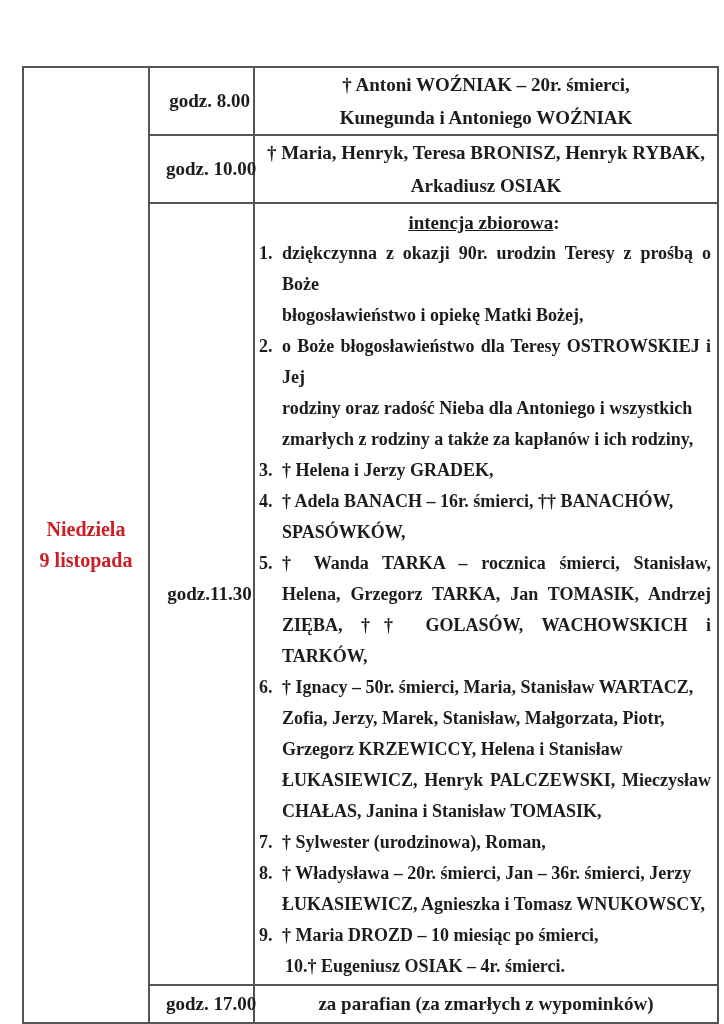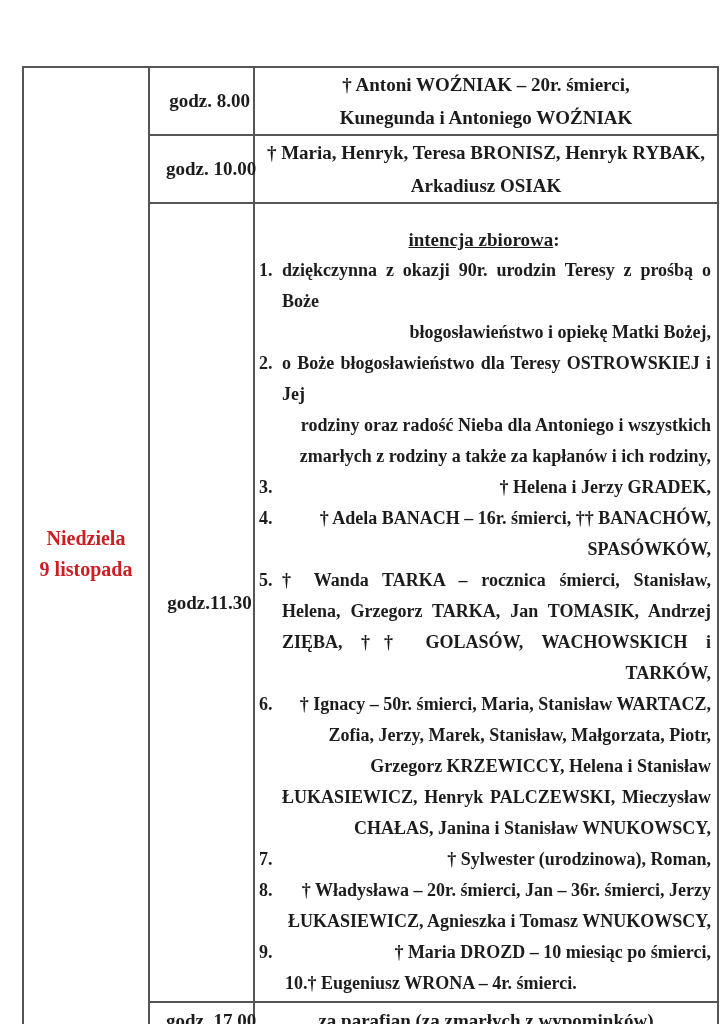--- a/index.html
+++ b/index.html
@@ -49,41 +49,41 @@
     text-align:center;
     font-size:19px;
     line-height:33px;
   }
   tr.r1{height:67px;}
   tr.r2{height:66px;}
   tr.r4{height:38px;}
   tr.r4 td.int-center{line-height:30px;margin-top:34px;}
   td.list-cell{
     vertical-align:top;
-    padding:20px 6px 2px 2px;
+    padding:3px 6px 2px 2px;
     font-size:18px;
   }
   .col-header{
     text-align:center;
     line-height:31px;
     font-size:19px;
   }
   .col-header .u{text-decoration:underline;}
   .item{
     position:relative;
     padding-left:25px;
   }
   .num{
     position:absolute;
     left:2px;top:0;
     line-height:31px;
   }
   .ln{
     line-height:31px;
-    text-align:right;
+    text-align:left;
   }
   .ln.jf{
     text-align:justify;
     text-align-last:justify;
   }
   .item-tight{padding-left:0;}
   .item-tight .num{position:static;line-height:31px;margin-left:28px;}
   .item-tight .ln{display:inline;}
 </style>
 </head>
@@ -152,40 +152,40 @@
           <div class="ln jf">ZIĘBA, †† GOLASÓW, WACHOWSKICH i</div>
           <div class="ln">TARKÓW,</div>
         </div>
 
         <div class="item">
           <span class="num">6.</span>
           <div class="ln">† Ignacy – 50r. śmierci, Maria, Stanisław WARTACZ,</div>
           <div class="ln">Zofia, Jerzy, Marek, Stanisław, Małgorzata, Piotr,</div>
           <div class="ln">Grzegorz KRZEWICCY, Helena i Stanisław</div>
           <div class="ln jf">ŁUKASIEWICZ, Henryk PALCZEWSKI, Mieczysław</div>
-          <div class="ln">CHAŁAS, Janina i Stanisław WNUKOWSCY,</div>
+          <div class="ln">CHAŁAS, Janina i Stanisław TOMASIK,</div>
         </div>
 
         <div class="item">
           <span class="num">7.</span>
           <div class="ln">† Sylwester (urodzinowa), Roman,</div>
         </div>
 
         <div class="item">
           <span class="num">8.</span>
           <div class="ln">† Władysława – 20r. śmierci, Jan – 36r. śmierci, Jerzy</div>
           <div class="ln">ŁUKASIEWICZ, Agnieszka i Tomasz WNUKOWSCY,</div>
         </div>
 
         <div class="item">
           <span class="num">9.</span>
           <div class="ln">† Maria DROZD – 10 miesiąc po śmierci,</div>
         </div>
 
-        <div class="item item-tight"><span class="num">10.</span><span class="ln">† Eugeniusz WRONA – 4r. śmierci.</span></div>
+        <div class="item item-tight"><span class="num">10.</span><span class="ln">† Eugeniusz OSIAK – 4r. śmierci.</span></div>
       </td>
     </tr>
     <tr class="r4">
       <td class="time-col">
         <span>godz. 17.00</span>
       </td>
       <td class="int-col int-center">
         <div class="cline">za parafian (za zmarłych z wypominków)</div>
       </td>
     </tr>

